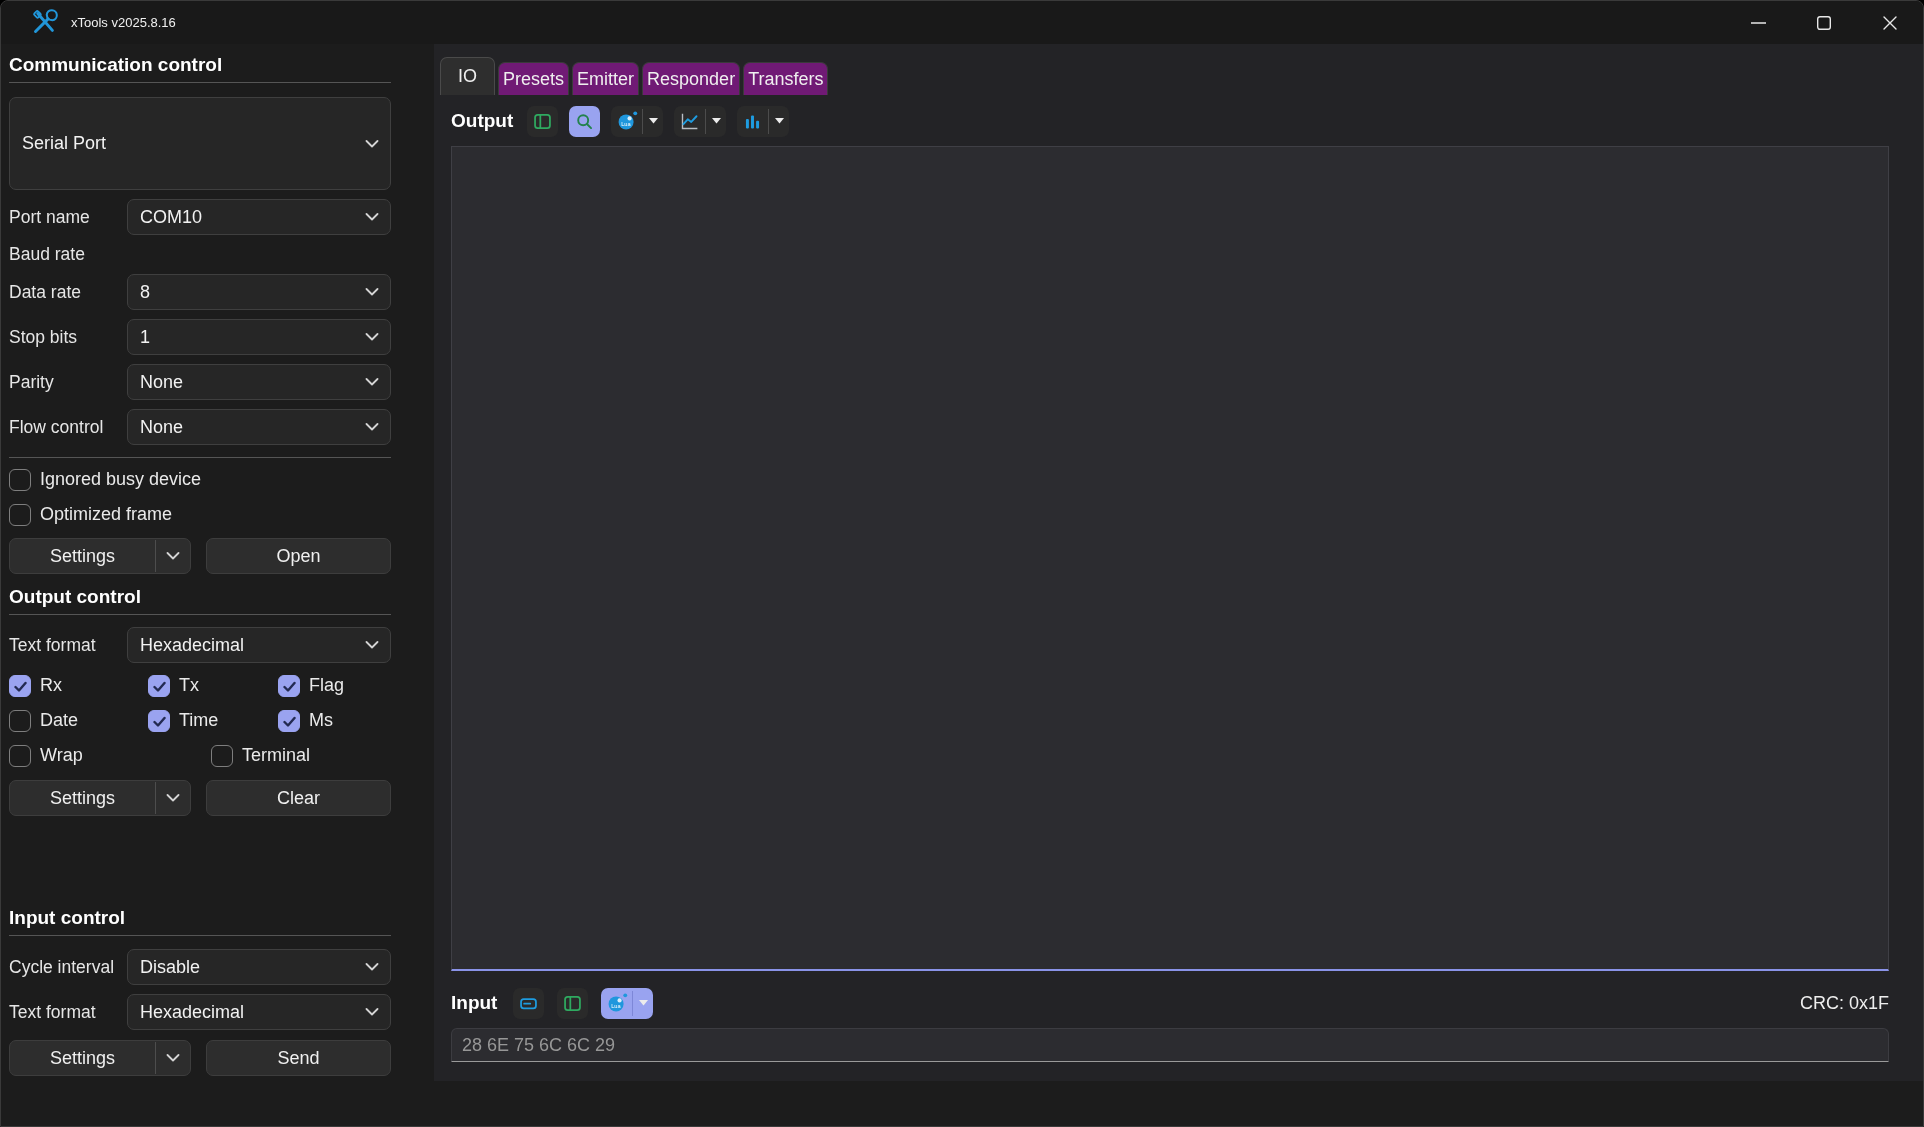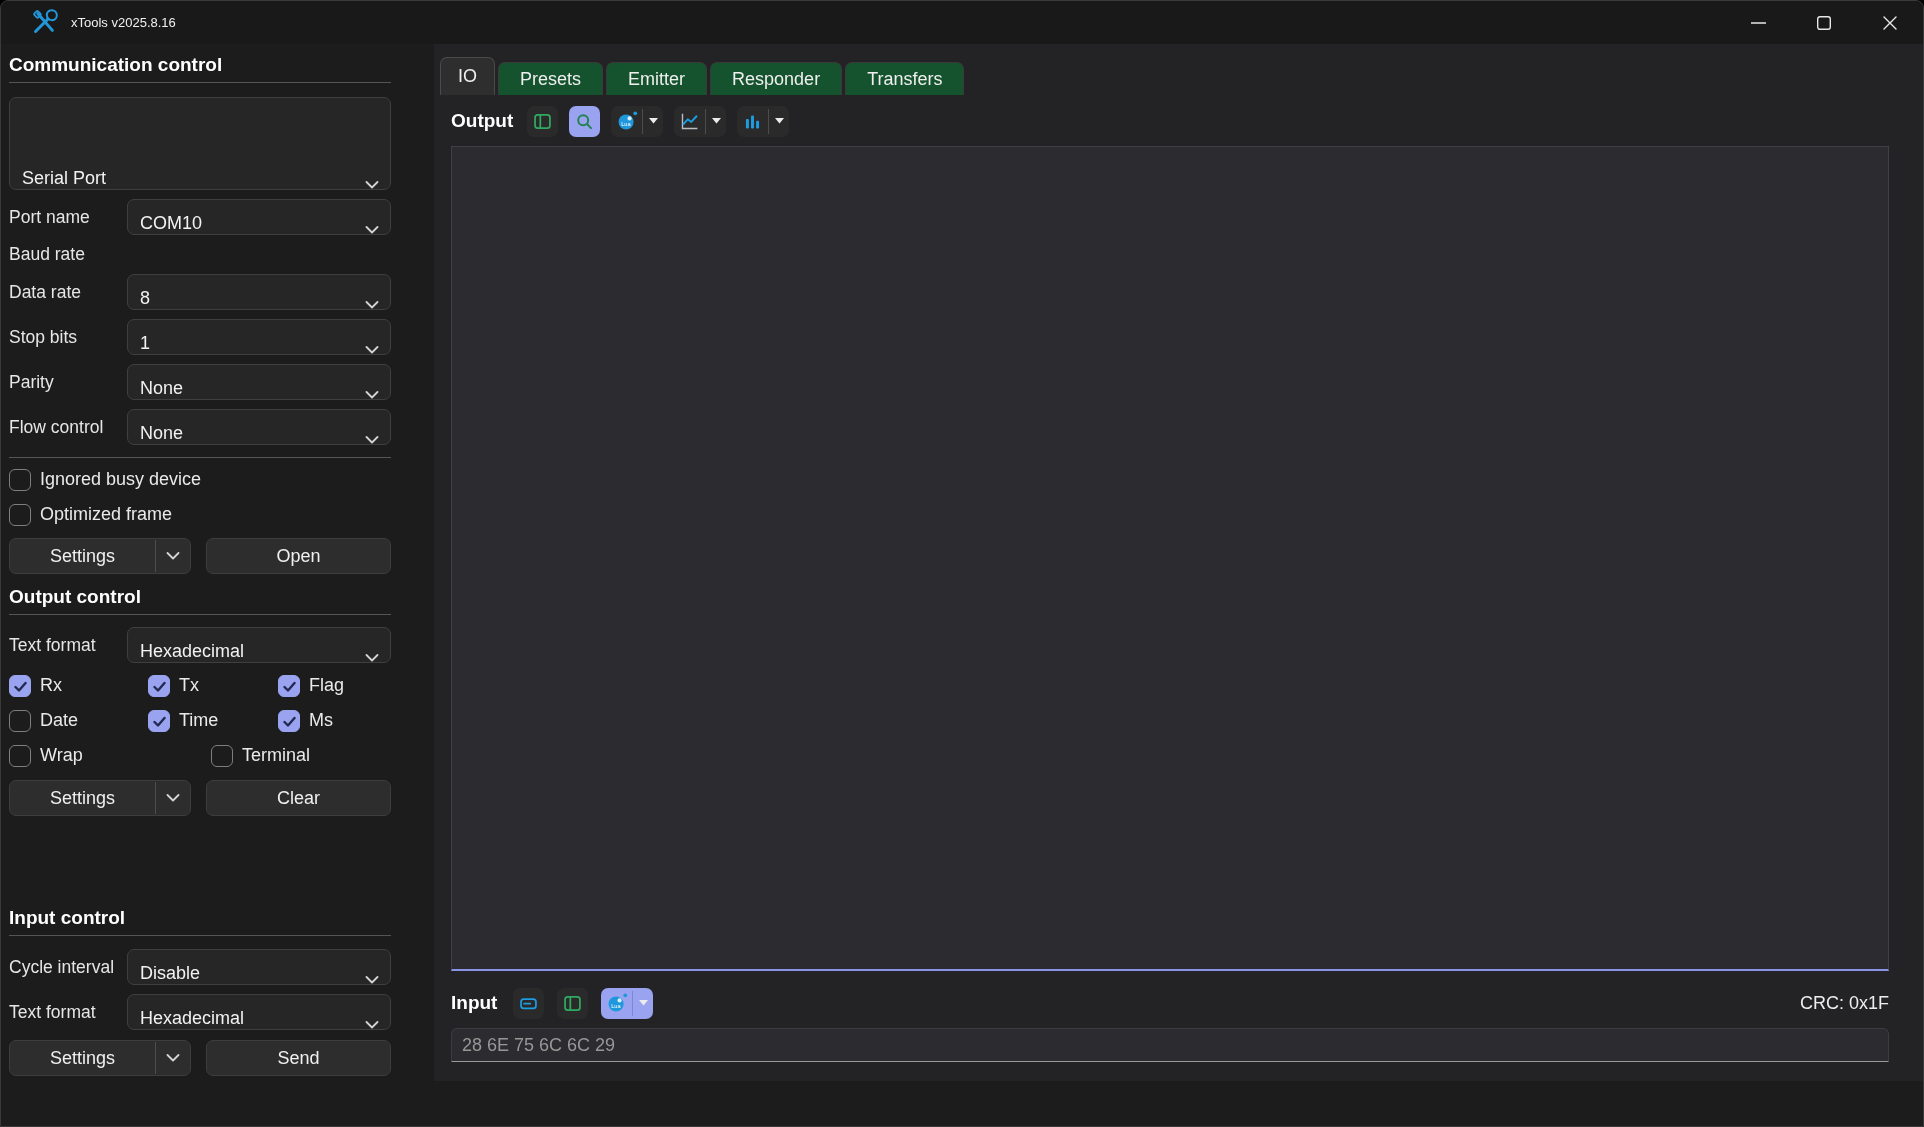--- a/index.html
+++ b/index.html
@@ -30,21 +30,21 @@
   .sidebar { width:399px; flex:0 0 auto; background:#1c1c1c; padding:10px 9px 5px 8px; display:flex; flex-direction:column; }
   .sec-header { font-size:19px; font-weight:bold; color:#ffffff; }
   .hr { height:1px; background:#555; margin-top:6px; flex:0 0 auto; }
   .hr.gap { margin-top:12px; }
   .row { display:flex; align-items:center; margin-top:9px; }
   .row.mt12 { margin-top:12px; }
   .row.mt13 { margin-top:13px; }
   .row > .lbl { width:118px; flex:0 0 auto; font-size:17.5px; color:#e6e6e6; }
   .combo {
     position:relative; flex:1; height:36px; background:#262626;
-    border:1px solid #3f3f3f; border-radius:7px; display:flex; align-items:flex-end;
+    border:1px solid #3f3f3f; border-radius:7px; display:flex; align-items:center;
     padding:0 34px 0 12px; font-size:18px; color:#f2f2f2; cursor:default;
   }
   .combo .chev { position:absolute; right:11px; }
   .combo.full { margin-top:14px; }
   .combo.underlined { box-shadow:0 1px 0 #8f8f8f; border-bottom-color:#6d6d6d; }
 
   
   .cb { display:flex; align-items:flex-start; gap:9px; cursor:default; }
   .cb .box { width:22px; height:22px; border:1px solid #7e7e7e; border-radius:6px; background:transparent; display:flex; align-items:center; justify-content:center; flex:0 0 auto; }
   .cb .box svg { visibility:hidden; }
@@ -63,22 +63,22 @@
   .btn-split { flex:0 0 182px; height:36px; display:flex; background:#2d2d2d; border:1px solid #3d3d3d; border-radius:7px; overflow:hidden; cursor:pointer; }
   .btn-split .bmain { flex:1; display:flex; align-items:center; justify-content:center; font-size:18px; color:#f0f0f0; }
   .btn-split .bdiv { width:1px; background:#4d4d4d; margin:1px 0; }
   .btn-split .barrow { width:34px; display:flex; align-items:center; justify-content:center; }
   .btn-plain { flex:1; height:36px; background:#2d2d2d; border:1px solid #3d3d3d; border-radius:7px; font-size:18px; color:#f0f0f0; display:flex; align-items:center; justify-content:center; cursor:pointer; }
   .spacer { flex:1; }
 
   
   .pane { flex:1; background:#232326; display:flex; flex-direction:column; padding:0 0 19px 0; }
   .tabbar { display:flex; align-items:flex-end; padding:13px 0 0 6px; height:51px; flex:0 0 auto; }
-  .tab { height:33px; padding:0 21px; margin-right:3px; display:flex; align-items:center; justify-content:center;
-         font-size:18px; color:#efefef; background:#14532d; border:1px solid #3a3a3a; border-bottom:none;
+  .tab { height:33px; padding:0 4px; margin-right:3px; display:flex; align-items:center; justify-content:center;
+         font-size:18px; color:#efefef; background:#701a75; border:1px solid #3a3a3a; border-bottom:none;
          border-radius:7px 7px 0 0; cursor:pointer; }
   .tab.active { height:38px; background:#2e2e2e; border-color:#4a4a4a; padding:8px 17px; }
 
   .toolbar { display:flex; align-items:center; padding-left:17px; flex:0 0 auto; }
   .toolbar.out { height:46px; margin-top:3px; gap:11px; }
   .toolbar.inp { height:34px; margin-top:15px; gap:13px; padding-right:34px; }
   .tb-label { font-size:19px; font-weight:bold; color:#ffffff; margin-right:3px; }
   .tool { width:31px; height:31px; background:#2a2a2a; border:none; border-radius:7px; display:flex; align-items:center; justify-content:center; cursor:pointer; padding:0; }
   .tool.active { background:#99a3f0; }
   .tool-split { width:52px; height:31px; background:#2a2a2a; border:none; border-radius:7px; display:flex; align-items:center; cursor:pointer; padding:0; overflow:hidden; }

